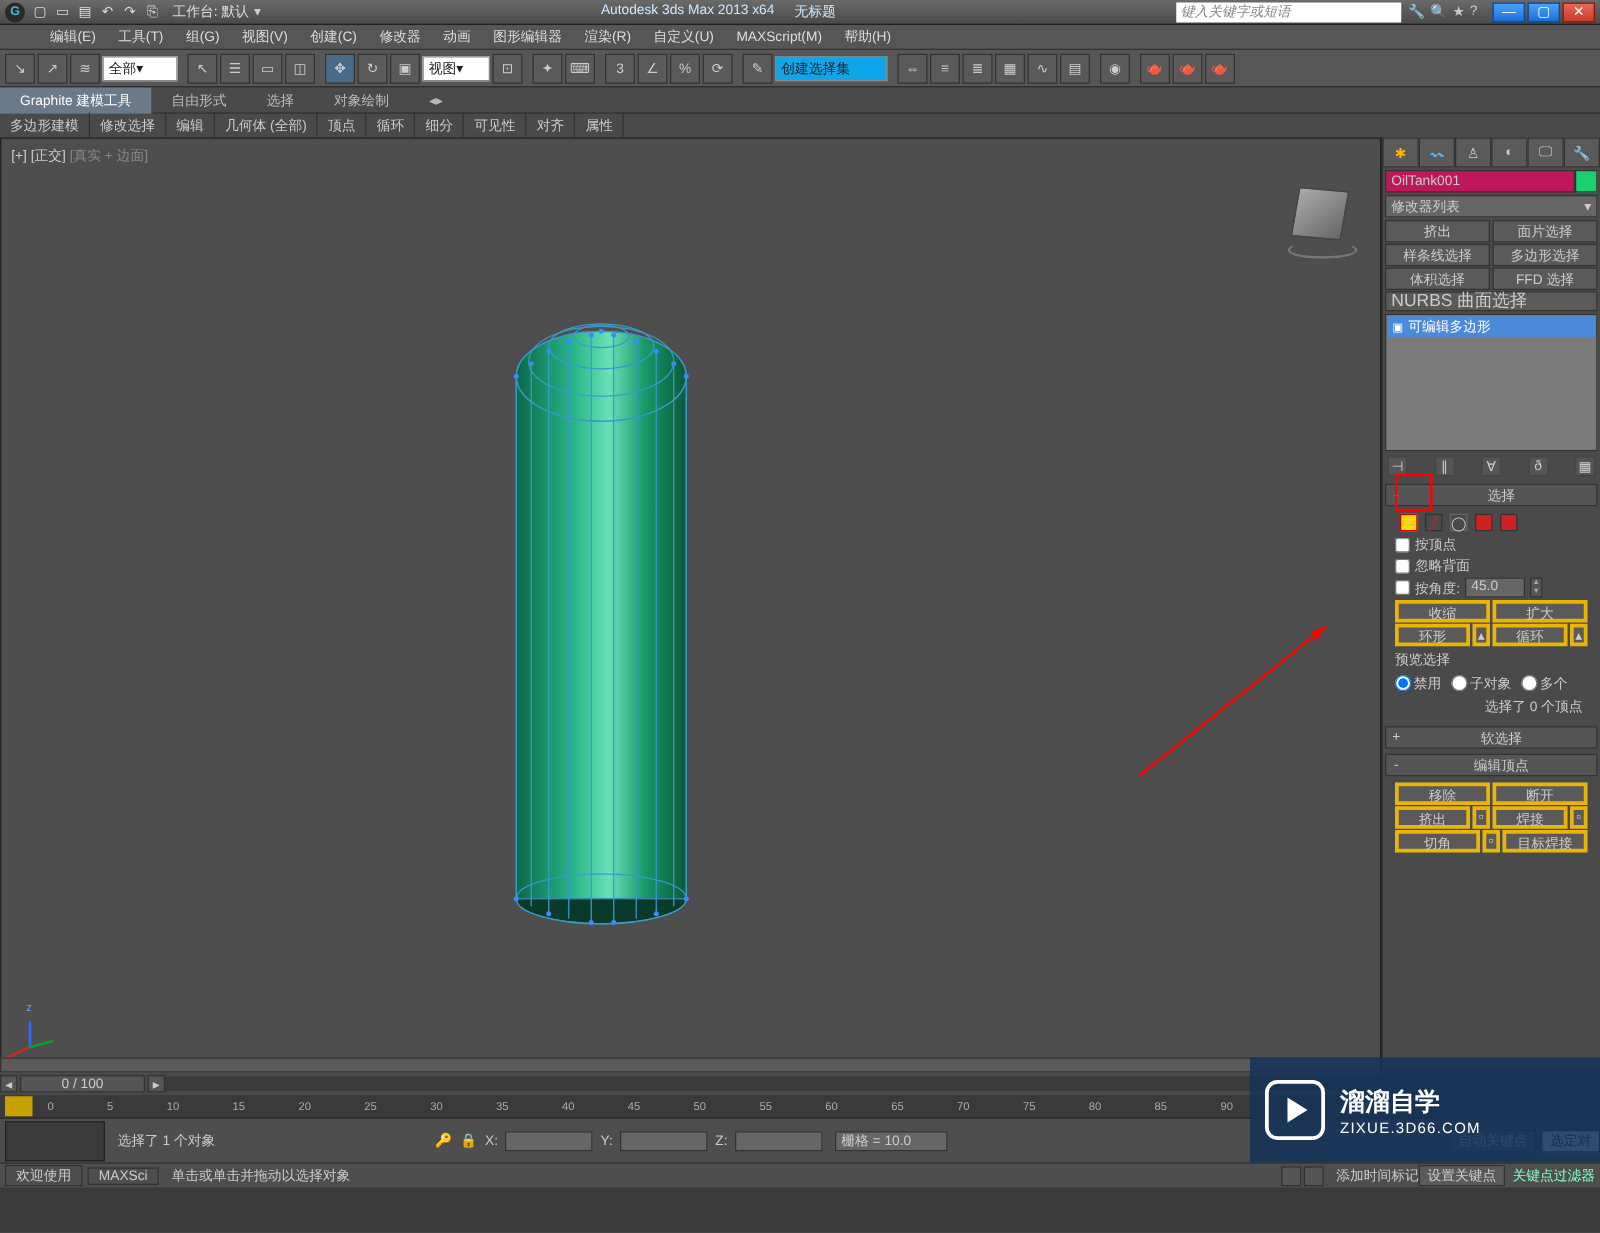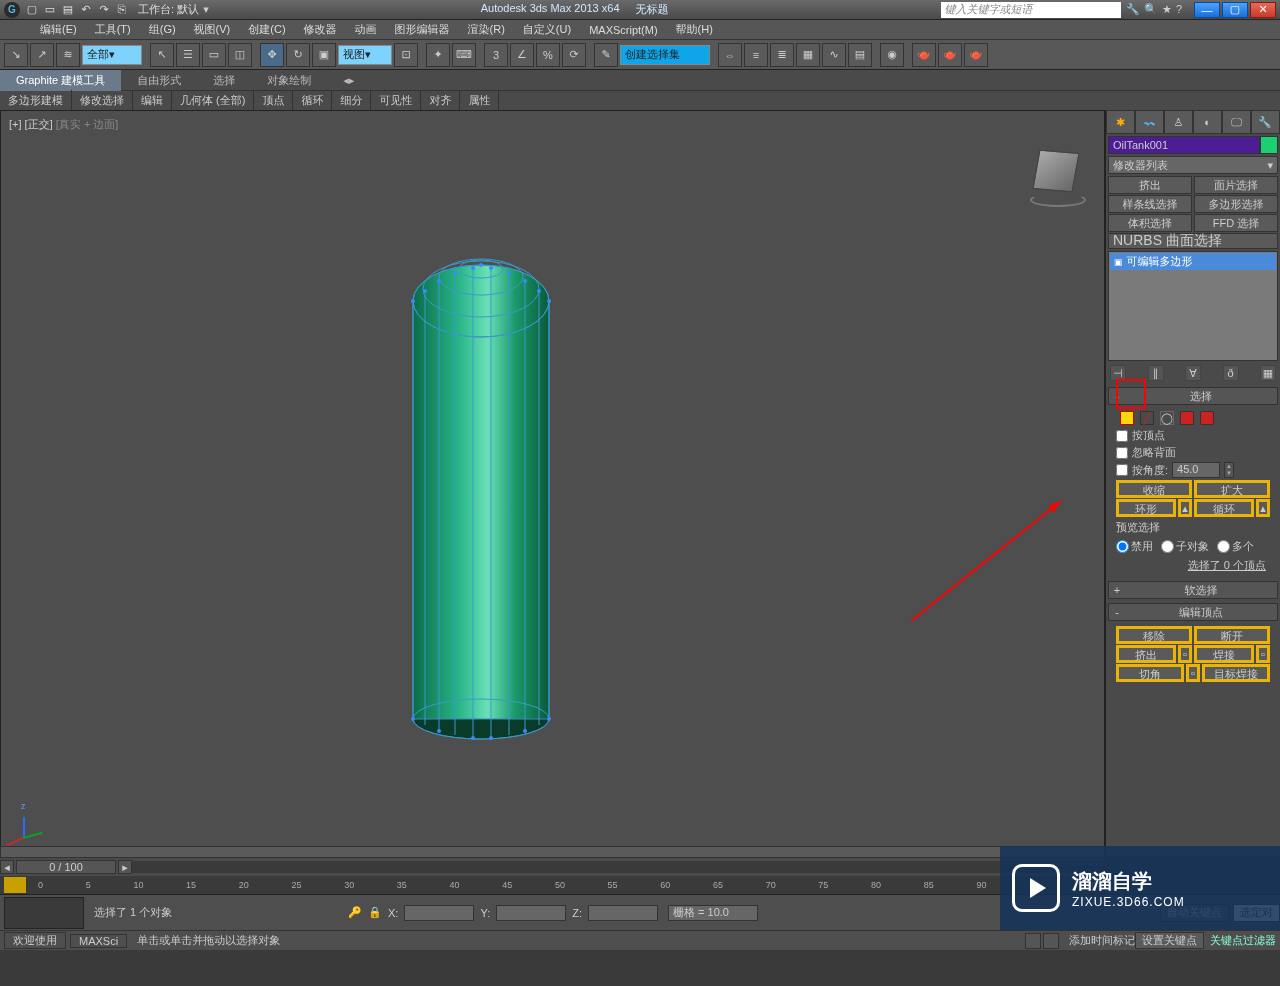--- a/index.html
+++ b/index.html
@@ -13,21 +13,21 @@
 .titlebar .search { width:180px; height:16px; background:#fff; color:#888; font-style:italic; padding:0 4px; display:flex; align-items:center; }
 .titlebar .ticons { display:flex; gap:4px; margin-left:6px; }
 .titlebar .winbtn { display:flex; margin-left:10px; }
 .titlebar .winbtn span { width:26px; height:16px; background:linear-gradient(#4aa3ff,#1a6fd6); border:1px solid #0a4a9a; display:flex; align-items:center; justify-content:center; color:#fff; margin-left:2px; }
 .titlebar .winbtn .close { background:linear-gradient(#e86a5a,#c83a2a); border-color:#8a1a0a; }
 .menubar { height:20px; background:#565656; display:flex; align-items:center; padding:0 30px 0 40px; gap:18px; border-bottom:1px solid #333; }
 .menubar span { color:#ddd; cursor:pointer; }
 .toolbar { height:30px; background:#575757; display:flex; align-items:center; padding:0 4px; gap:2px; border-bottom:1px solid #222; }
 .tbtn { width:24px; height:24px; background:#5a5a5a; border:1px solid #333; display:flex; align-items:center; justify-content:center; color:#ccc; cursor:pointer; }
 .tsep { width:4px; }
-.tdrop { height:20px; background:#7dd3fc; color:#222; padding:0 4px; display:flex; align-items:center; border:1px solid #888; }
+.tdrop { height:20px; background:#ffffff; color:#222; padding:0 4px; display:flex; align-items:center; border:1px solid #888; }
 .ribbon { height:20px; background:#4a4a4a; display:flex; align-items:center; }
 .ribbon .tab { padding:3px 16px; color:#bbb; cursor:pointer; }
 .ribbon .tab.act { background:#6a7a8a; color:#fff; }
 .ribbon2 { height:20px; background:#4a4a4a; display:flex; align-items:center; border-top:1px solid #333; }
 .ribbon2 span { padding:3px 8px; color:#ccc; cursor:pointer; border-right:1px solid #333; }
 .viewport { position:absolute; top:110px; left:0; right:175px; bottom:130px; background:#4e4e4e; border:1px solid #222; }
 .vlabel { position:absolute; top:6px; left:8px; color:#ccc; font-size:11px; }
 .vlabel .g { color:#888; }
 .vcube { position:absolute; top:40px; right:20px; width:48px; height:48px; }
 .vcube .cube { width:40px; height:40px; background:linear-gradient(135deg,#aaa,#666); transform:rotate(10deg) skewY(-5deg); border:1px solid #444; }
@@ -40,21 +40,21 @@
 .oiltank { position:absolute; left:380px; top:110px; width:200px; height:560px; }
 .oiltank svg { width:100%; height:100%; }
 .arrow { position:absolute; background:none; }
 .redbox { position:absolute; right:134px; top:379px; width:30px; height:30px; border:2px solid #f00; }
 .cmdpanel { position:absolute; top:110px; right:0; width:175px; bottom:130px; background:#4a4a4a; border-left:1px solid #222; overflow:hidden; }
 .cprow { display:flex; height:24px; }
 .cprow .pbtn { flex:1; background:#5a5a5a; border:1px solid #333; display:flex; align-items:center; justify-content:center; cursor:pointer; }
 .cprow .pbtn.a1 { color:#ffb000; }
 .cprow .pbtn.a2 { color:#4ab8ff; }
 .objname { display:flex; height:18px; margin:2px; }
-.objname input { flex:1; background:#4c1d95; border:1px solid #333; color:#ccc; padding:0 4px; font-size:11px; }
+.objname input { flex:1; background:#be185d; border:1px solid #333; color:#ccc; padding:0 4px; font-size:11px; }
 .objname .sw { width:18px; background:#1ad070; border:1px solid #333; }
 .moddrop { margin:2px; height:18px; background:#666; border:1px solid #333; color:#ccc; padding:0 4px; display:flex; align-items:center; justify-content:space-between; cursor:pointer; }
 .btnpair { display:flex; margin:1px 2px; gap:2px; }
 .btnpair button { flex:1; height:18px; background:#5a5a5a; border:1px solid #333; color:#ccc; cursor:pointer; font-size:11px; }
 .nurbs { margin:1px 2px; height:16px; background:#5a5a5a; border:1px solid #333; color:#ccc; font-size:14px; display:flex; align-items:center; padding:0 4px; }
 .stacklist { margin:2px; height:110px; background:#7a7a7a; border:1px solid #333; padding:1px; }
 .stacklist .item { background:#4a8ad8; color:#fff; padding:1px 4px; display:flex; align-items:center; }
 .stacklist .item::before { content:"▣"; margin-right:4px; font-size:9px; }
 .stackbtns { display:flex; justify-content:space-between; padding:2px 4px; }
 .stackbtns span { width:16px; height:16px; display:flex; align-items:center; justify-content:center; color:#ccc; cursor:pointer; border:1px solid #444; background:#555; }
@@ -70,21 +70,21 @@
 .so.poly { background:#c22; }
 .so.elem { background:#c22; border-radius:2px; }
 .chk { display:flex; align-items:center; gap:4px; padding:1px 4px; }
 .chk input { width:12px; height:12px; }
 .spin { display:flex; align-items:center; gap:4px; }
 .spin .val { width:48px; height:16px; background:#666; border:1px solid #333; color:#ccc; text-align:left; padding:0 4px; }
 .spin .ar { width:10px; height:16px; background:#555; border:1px solid #333; display:flex; flex-direction:column; }
 .spin .ar span { flex:1; font-size:6px; text-align:center; color:#aaa; }
 .radio { display:flex; gap:8px; padding:2px 4px; align-items:center; }
 .radio label { display:flex; align-items:center; gap:2px; }
-.statright { text-align:right; padding:2px 8px; color:#ccc;text-decoration:underline; }
+.statright { text-align:right; padding:2px 8px; color:#ccc; }
 .twobtn { display:flex; gap:2px; margin:1px 4px; }
 .twobtn button { flex:1; height:18px; background:#5a5a5a; border:3px solid #eab308; color:#ccc; cursor:pointer; font-size:11px; }
 .twobtn .sq { width:14px; flex:0 0 14px; }
 .timeslider { position:absolute; bottom:110px; left:0; right:175px; height:18px; background:#4a4a4a; display:flex; align-items:center; }
 .timeslider .lar { width:14px; height:14px; background:#555; border:1px solid #333; text-align:center; }
 .timeslider .lab { width:100px; text-align:center; color:#ccc; background:#555; border:1px solid #333; margin:14px 2px; }
 .timeslider .track { flex:1; height:12px; background:#3a3a3a; }
 .timetrack { position:absolute; bottom:92px; left:0; right:175px; height:18px; background:#3a3a3a; display:flex; align-items:center; }
 .timetrack .ticon { width:22px; height:16px; background:#c8a000; margin:0 4px; }
 .timetrack .ruler { flex:1; height:16px; background:#3a3a3a; display:flex; align-items:center; justify-content:space-between; padding:0 8px; color:#aaa; font-size:9px; position:relative; }

